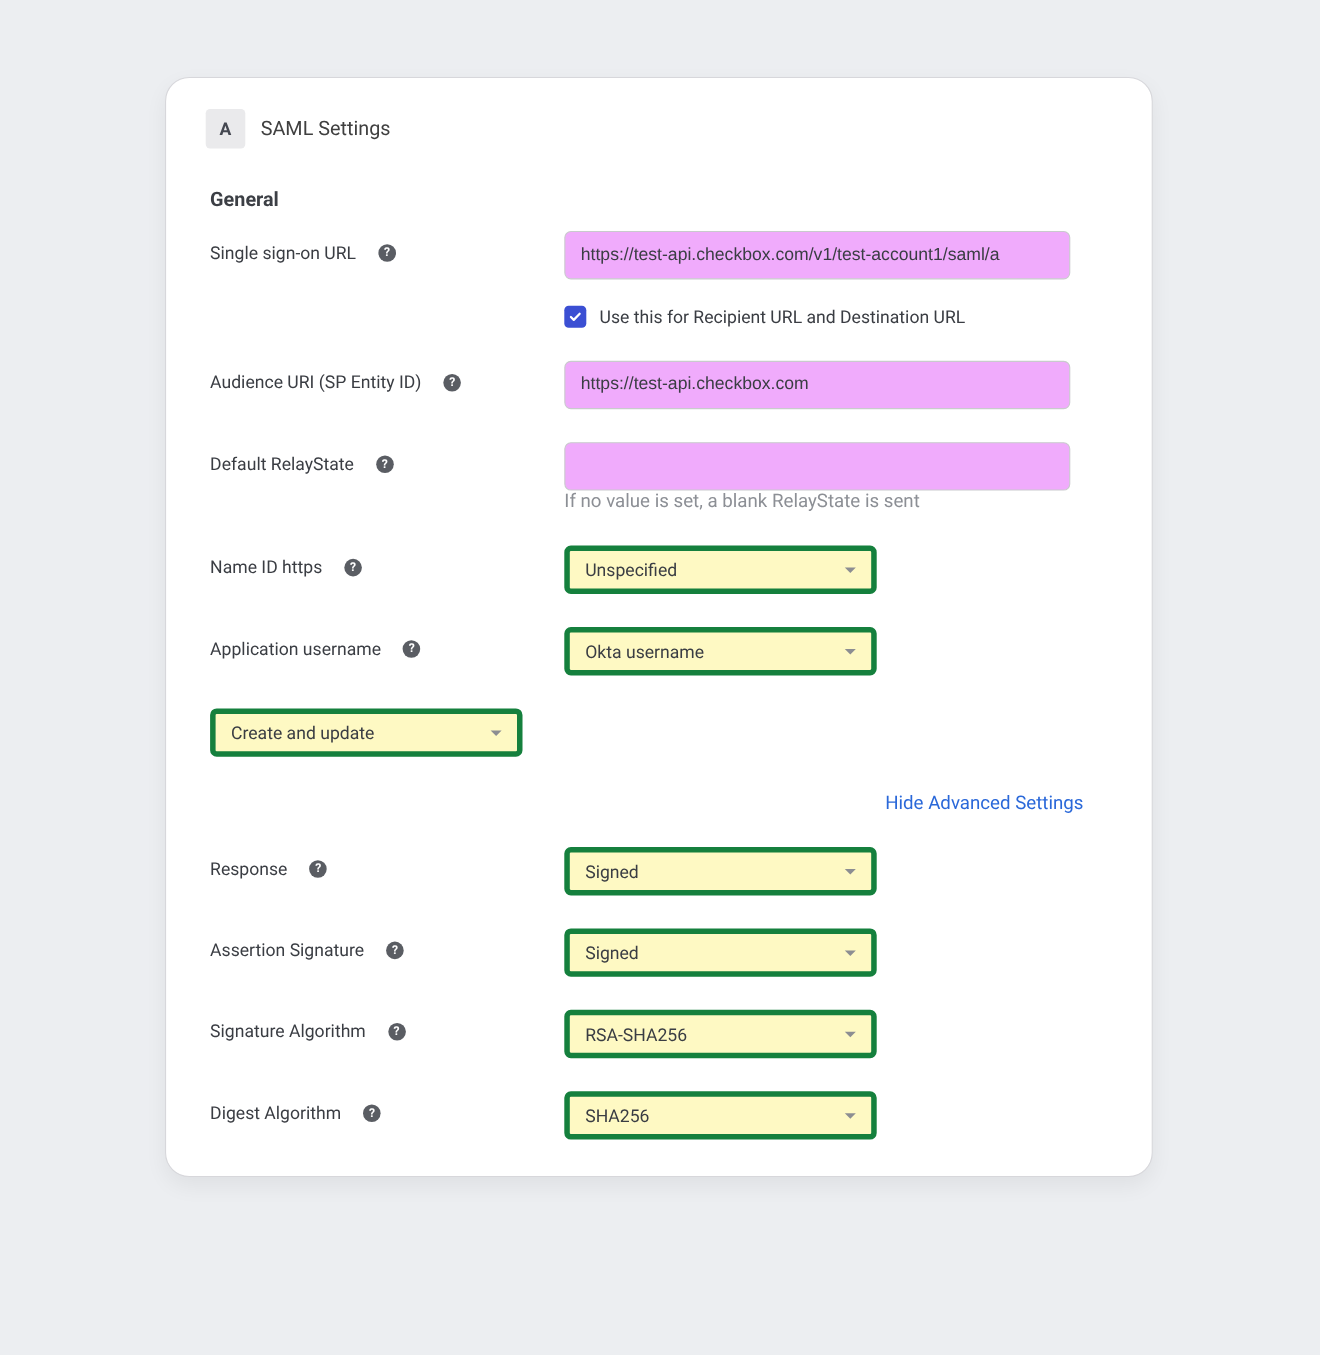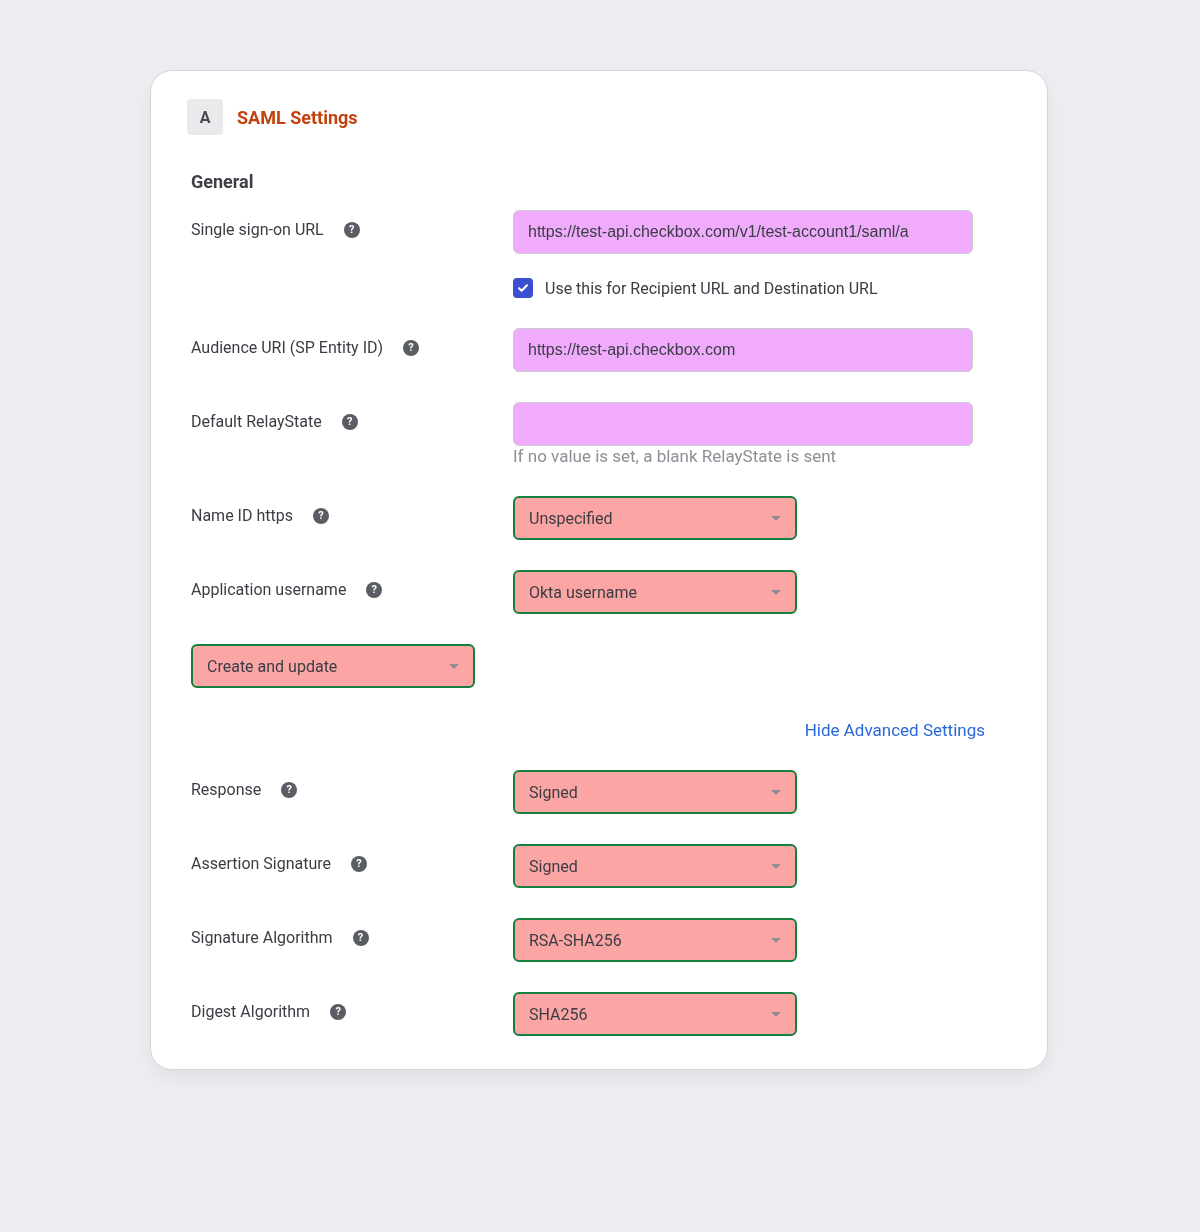--- a/index.html
+++ b/index.html
@@ -30,22 +30,22 @@
     width: 36px; height: 36px;
     background: #eaeaec;
     border-radius: 4px;
     display: flex; align-items: center; justify-content: center;
     font-weight: 700;
     color: #454851;
     font-size: 16px;
   }
   .header-title {
     font-size: 18px;
-    font-weight: 700;
-    color: #c2410c;
+    font-weight: 400;
+    color: #404040;
   }
   .section-title {
     font-size: 18px;
     font-weight: 700;
     color: #3c3f45;
     margin-bottom: 18px;
     padding-left: 4px;
   }
   .form-row {
     display: flex;
@@ -85,26 +85,26 @@
     font-size: 16px;
     color: #3a3d43;
     background: #f0abfc;
     text-overflow: ellipsis;
     white-space: nowrap;
     overflow: hidden;
   }
   .select {
     width: 284px;
     height: 44px;
-    border: 2px solid #15803d;
+    border: 5px solid #15803d;
     border-radius: 6px;
     padding: 0 14px;
     font-size: 16px;
     color: #3a3d43;
-    background: #fca5a5;
+    background: #fef9c3;
     display: flex;
     align-items: center;
     justify-content: space-between;
     cursor: pointer;
   }
   .caret {
     width: 0; height: 0;
     border-left: 5px solid transparent;
     border-right: 5px solid transparent;
     border-top: 5px solid #8c8e92;

